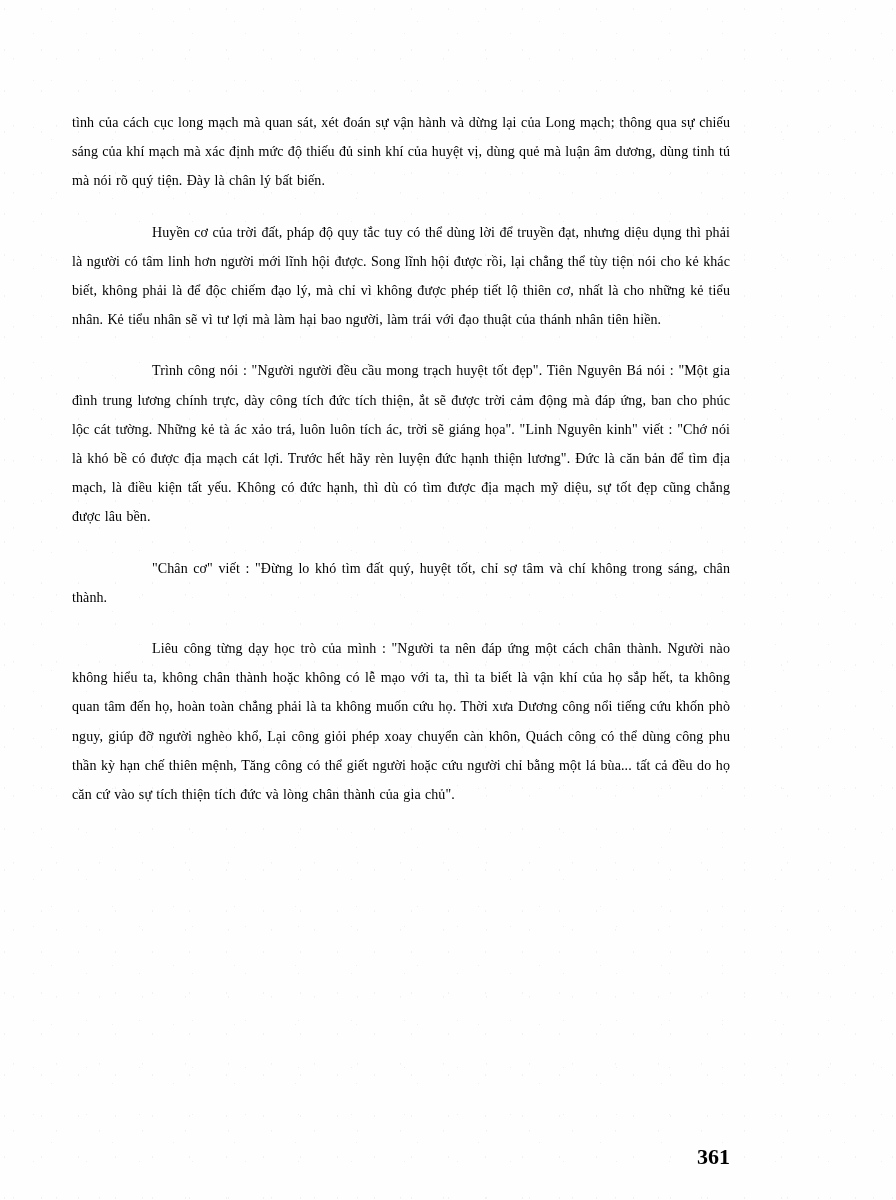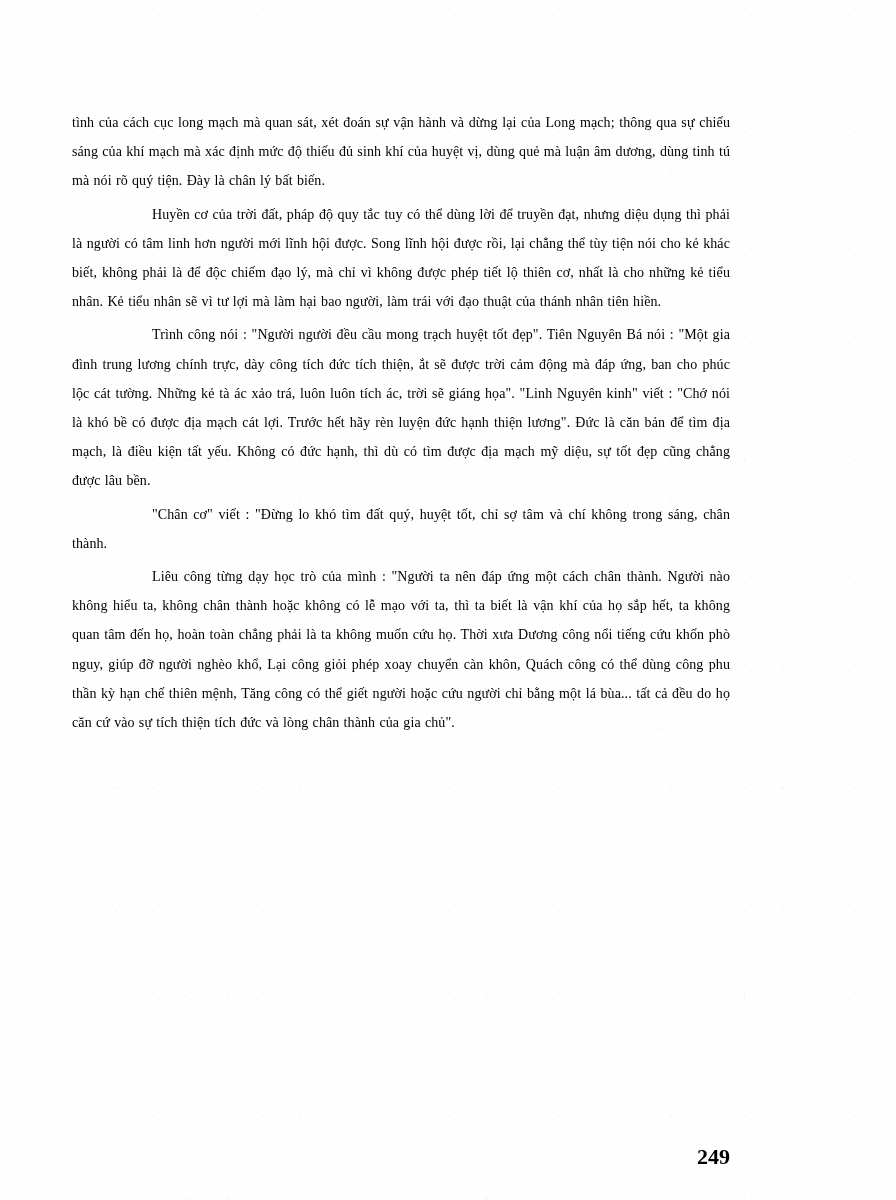--- a/index.html
+++ b/index.html
@@ -36,21 +36,21 @@
     text-align: justify;
     text-align-last: left;
     font-size: 14px;
     line-height: 29.2px;
     letter-spacing: 0.1px;
     word-spacing: 0.6px;
     -webkit-font-smoothing: none;
   }
 
   .para + .para {
-    margin-top: 4px;
+    margin-top: 22px;
   }
 
   .para.indented {
     text-indent: 80px;
   }
 
   
   #folio {
     position: absolute;
     left: 0;
@@ -89,17 +89,17 @@
     <p class="para indented">Huyền cơ của trời đất, pháp độ quy tắc tuy có thể dùng lời để truyền đạt, nhưng diệu dụng thì phải là người có tâm linh hơn người mới lĩnh hội được. Song lĩnh hội được rồi, lại chẳng thể tùy tiện nói cho kẻ khác biết, không phải là để độc chiếm đạo lý, mà chỉ vì không được phép tiết lộ thiên cơ, nhất là cho những kẻ tiểu nhân. Kẻ tiểu nhân sẽ vì tư lợi mà làm hại bao người, làm trái với đạo thuật của thánh nhân tiên hiền.</p>
 
     <p class="para indented">Trình công nói : "Người người đều cầu mong trạch huyệt tốt đẹp". Tiên Nguyên Bá nói : "Một gia đình trung lương chính trực, dày công tích đức tích thiện, ắt sẽ được trời cảm động mà đáp ứng, ban cho phúc lộc cát tường. Những kẻ tà ác xảo trá, luôn luôn tích ác, trời sẽ giáng họa". "Linh Nguyên kinh" viết : "Chớ nói là khó bề có được địa mạch cát lợi. Trước hết hãy rèn luyện đức hạnh thiện lương". Đức là căn bản để tìm địa mạch, là điều kiện tất yếu. Không có đức hạnh, thì dù có tìm được địa mạch mỹ diệu, sự tốt đẹp cũng chẳng được lâu bền.</p>
 
     <p class="para indented">"Chân cơ" viết : "Đừng lo khó tìm đất quý, huyệt tốt, chỉ sợ tâm và chí không trong sáng, chân thành.</p>
 
     <p class="para indented">Liêu công từng dạy học trò của mình : "Người ta nên đáp ứng một cách chân thành. Người nào không hiểu ta, không chân thành hoặc không có lễ mạo với ta, thì ta biết là vận khí của họ sắp hết, ta không quan tâm đến họ, hoàn toàn chẳng phải là ta không muốn cứu họ. Thời xưa Dương công nổi tiếng cứu khốn phò nguy, giúp đỡ người nghèo khổ, Lại công giỏi phép xoay chuyển càn khôn, Quách công có thể dùng công phu thần kỳ hạn chế thiên mệnh, Tăng công có thể giết người hoặc cứu người chỉ bằng một lá bùa... tất cả đều do họ căn cứ vào sự tích thiện tích đức và lòng chân thành của gia chủ".</p>
 
   </div>
 
-  <div id="folio">249</div>
+  <div id="folio">361</div>
 
   <div id="scan-grain"></div>
 
 </div>
 
 </body></html>

